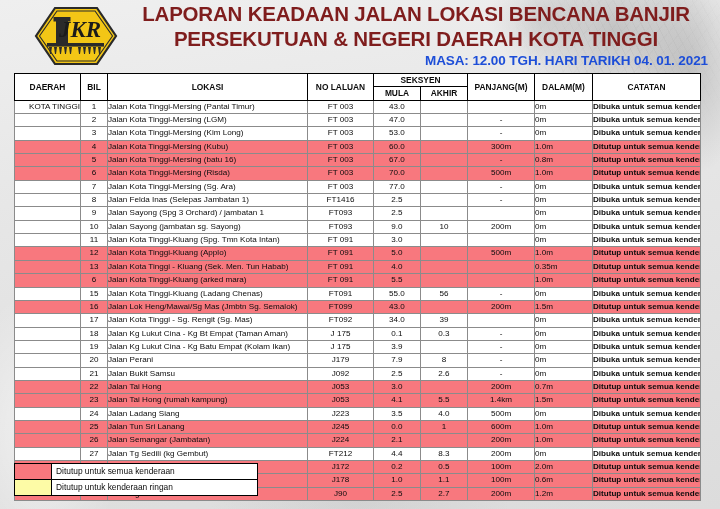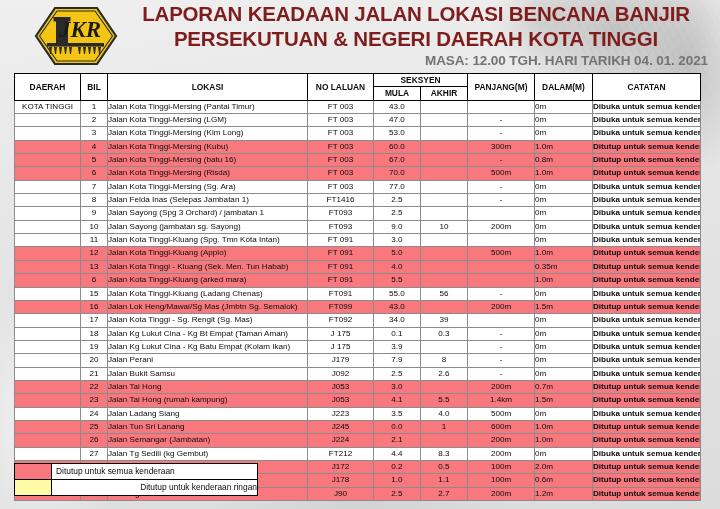--- a/index.html
+++ b/index.html
@@ -70,21 +70,21 @@
     color: #7f1d1d;
     letter-spacing: -0.2px;
     line-height: 25px;
     white-space: nowrap;
   }
   #masa-line {
     position: absolute;
     right: 12px; top: 53px;
     font-size: 13.5px;
     font-weight: bold;
-    color: #737373;
+    color: #1d4ed8;
     white-space: nowrap;
     letter-spacing: -0.1px;
   }
 
   
   #table-wrap {
     position: absolute;
     left: 14px; top: 73px;
     width: 686px;
   }
@@ -108,21 +108,21 @@
   table.report thead th {
     font-weight: bold;
     text-align: center;
     font-size: 8.4px;
     background: #ffffff;
     border: 0.9px solid #000;
   }
   thead .h-tall { height: 23px; line-height: 11px; }
   thead .h-half { height: 11.5px; line-height: 11.5px; }
 
-  td.c-daerah { text-align: center; font-size: 8.0px; }
+  td.c-daerah { text-align: right; font-size: 8.0px; }
   td.c-bil    { text-align: center; }
   td.c-lokasi { text-align: left; padding-left: 3px; }
   td.c-laluan { text-align: center; }
   td.c-mula   { text-align: center; }
   td.c-akhir  { text-align: center; }
   td.c-panjang{ text-align: center; }
   td.c-dalam  { }
   td.c-catatan{ text-align: left; padding-left: 4px; font-weight: bold; }
 
   tr.closed td { background: #f8787e; }
@@ -134,21 +134,21 @@
     left: 14px; top: 463px;
     border: 1.4px solid #000;
     background: #ffffff;
     width: 242px;
   }
   .legend-row {
     display: flex;
     align-items: stretch;
     height: 15px;
   }
-  .legend-row + .legend-row { border-top: 1.1px solid #000; text-align: right; }
+  .legend-row + .legend-row { border-top: 1.1px solid #000; }
   .swatch {
     width: 36px;
     border-right: 1.1px solid #000;
   }
   .swatch.red { background: #f8787e; }
   .swatch.yellow { background: #fdfba6; }
   .legend-label {
     flex: 1;
     font-size: 8.4px;
     line-height: 15px;

